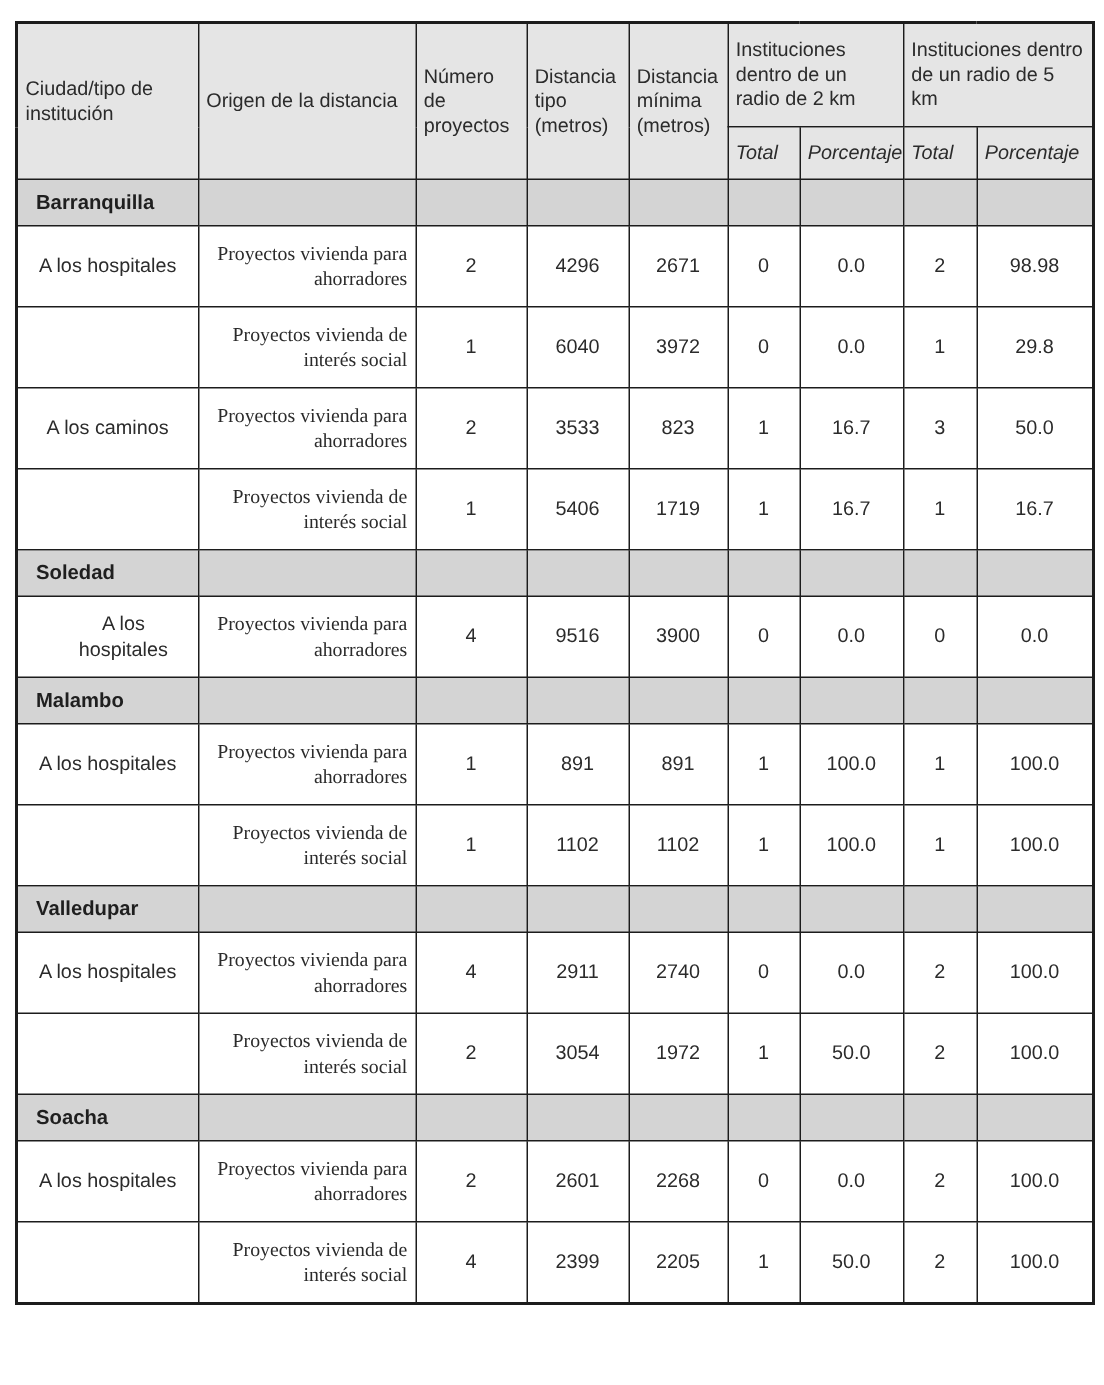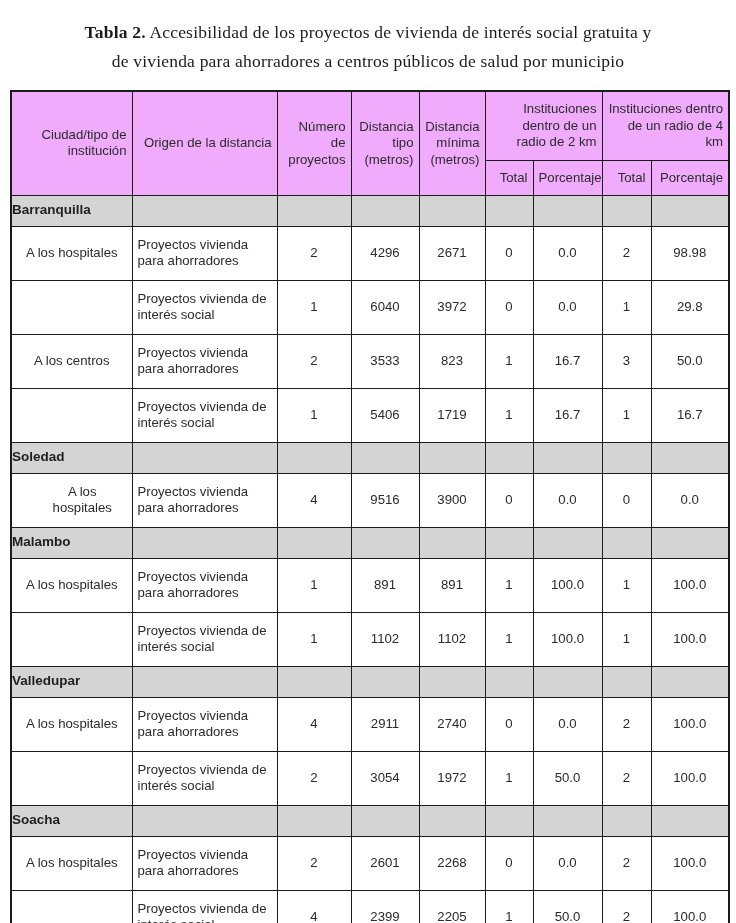--- a/index.html
+++ b/index.html
@@ -42,50 +42,47 @@
   table.data-table th,
   table.data-table td {
     border: 1.8px solid #1c1c1c;
     padding: 2px 5px;
     vertical-align: middle;
     color: #2b2b2b;
     overflow: hidden;
   }
   thead th {
     font-weight: normal;
-    text-align: right;
-    background: #f0abfc;
+    text-align: left;
+    background: #e5e5e5;
   }
   thead tr.h1 th { height: 64px; }
-  thead tr.h2 th { height: 30px; }
+  thead tr.h2 th { height: 30px; font-style: italic; }
   thead th.tall { height: 98px; }
 
   tr.section-row td {
     background: #d4d4d4;
     height: 26px;
     font-weight: bold;
     font-size: 13.5px;
     color: #1f1f1f;
   }
-  tr.section-row td.city-cell { text-align: left; padding-left: 0; }
+  tr.section-row td.city-cell { text-align: left; padding-left: 12px; }
 
   tr.data-row td { height: 49px; background: #ffffff; }
   td.city-cell   { text-align: center; padding-left: 8px; }
   td.city-cell.indent { padding-left: 26px; }
-  td.origin-cell { text-align: left; padding-left: 8px; }
+  td.origin-cell { text-align: right; padding-left: 8px; font-family: Liberation Serif, serif; }
   td.num-cell    { text-align: center; }
 </style>
 </head>
 <body>
 
 <div class="page">
 
-  <div class="title-block">
-    <span class="tbl-label">Tabla 2.</span><span> Accesibilidad de los proyectos de vivienda de interés social gratuita y de vivienda para ahorradores a centros públicos de salud por municipio</span>
-  </div>
 
   <table class="data-table">
     <colgroup>
       <col style="width:121px">
       <col style="width:145px">
       <col style="width:74px">
       <col style="width:68px">
       <col style="width:66px">
       <col style="width:48px">
       <col style="width:69px">
@@ -93,21 +90,21 @@
       <col style="width:78px">
     </colgroup>
     <thead>
       <tr class="h1">
         <th class="tall" rowspan="2">Ciudad/tipo de institución</th>
         <th class="tall" rowspan="2">Origen de la distancia</th>
         <th class="tall" rowspan="2">Número de proyectos</th>
         <th class="tall" rowspan="2">Distancia tipo (metros)</th>
         <th class="tall" rowspan="2">Distancia mínima (metros)</th>
         <th colspan="2">Instituciones dentro de un radio de 2 km</th>
-        <th colspan="2">Instituciones dentro de un radio de 4 km</th>
+        <th colspan="2">Instituciones dentro de un radio de 5 km</th>
       </tr>
       <tr class="h2">
         <th>Total</th>
         <th>Porcentaje</th>
         <th>Total</th>
         <th>Porcentaje</th>
       </tr>
     </thead>
     <tbody>
         <tr class="section-row">
@@ -137,21 +134,21 @@
     <td class="origin-cell">Proyectos vivienda de interés social</td>
     <td class="num-cell">1</td>
     <td class="num-cell">6040</td>
     <td class="num-cell">3972</td>
     <td class="num-cell">0</td>
     <td class="num-cell">0.0</td>
     <td class="num-cell">1</td>
     <td class="num-cell">29.8</td>
   </tr>
         <tr class="data-row">
-    <td class="city-cell">A los centros</td>
+    <td class="city-cell">A los caminos</td>
     <td class="origin-cell">Proyectos vivienda para ahorradores</td>
     <td class="num-cell">2</td>
     <td class="num-cell">3533</td>
     <td class="num-cell">823</td>
     <td class="num-cell">1</td>
     <td class="num-cell">16.7</td>
     <td class="num-cell">3</td>
     <td class="num-cell">50.0</td>
   </tr>
         <tr class="data-row">

